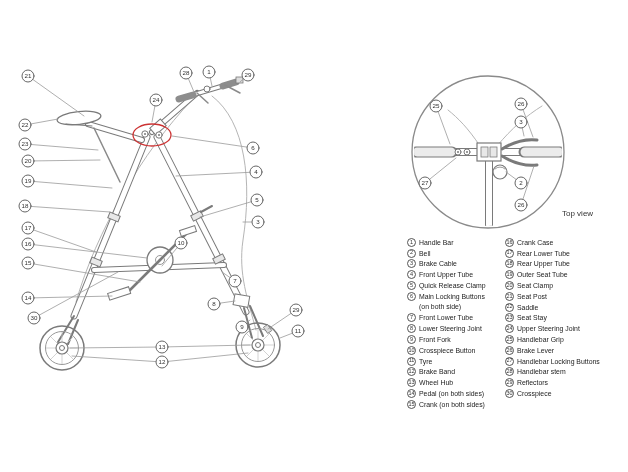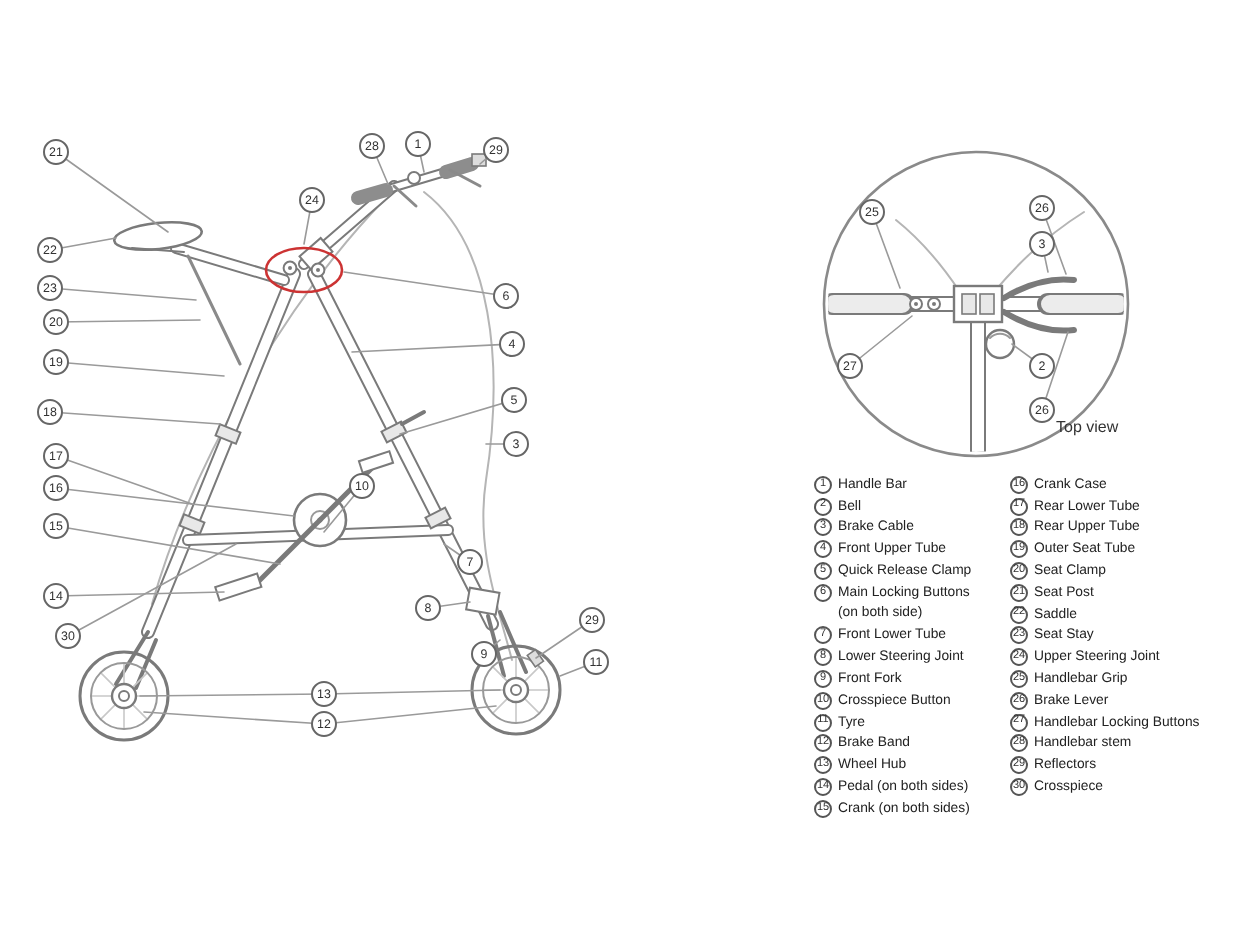--- a/index.html
+++ b/index.html
@@ -16,21 +16,21 @@
   .legend{position:absolute;left:407px;top:237px;display:flex;gap:3px;}
   .legend-col{display:flex;flex-direction:column;}
   .legend-col.c1{width:95px;}
   .legend-col.c2{width:120px;}
   .legend-item{display:flex;align-items:center;gap:3px;height:10.8px;}
   .lnum{flex:0 0 9px;width:9px;height:9px;box-sizing:border-box;border:1px solid #555;
         border-radius:50%;font-size:5.5px;line-height:1;display:flex;align-items:center;
         justify-content:center;color:#333;}
   .llabel{font-size:6.9px;color:#222;white-space:nowrap;}
   .legend-sub{font-size:6.9px;color:#222;margin-left:12px;height:10.8px;line-height:10.8px;}
-  .inset-caption{position:absolute;left:528px;top:209px;font-size:8px;color:#333;}
+  .inset-caption{position:absolute;left:562px;top:209px;font-size:8px;color:#333;}
 </style>
 </head>
 <body>
 
 <div class="page">
 
   <svg class="diagram-svg" width="628" height="472" viewBox="0 0 628 472">
     <defs>
       <clipPath id="insetClip">
           <circle cx="488" cy="152" r="74"></circle>

